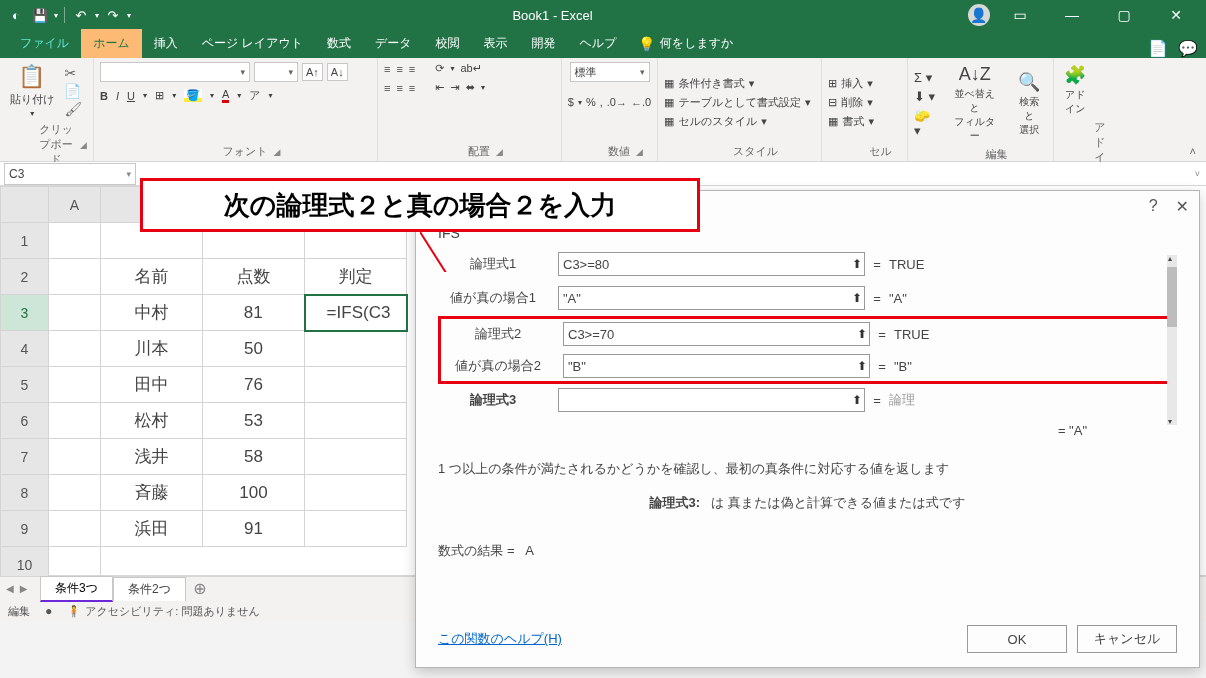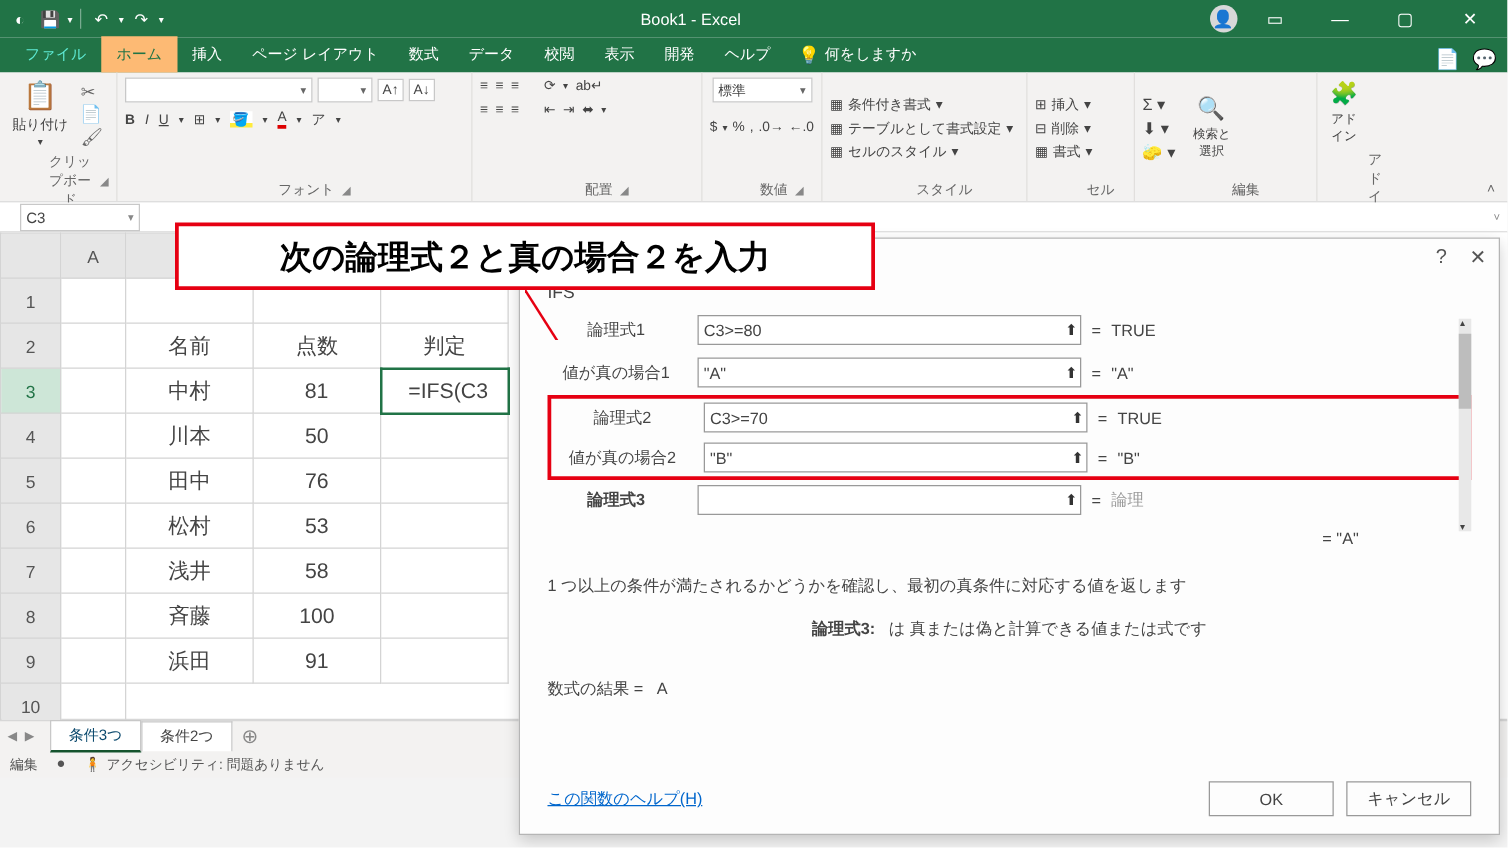--- a/index.html
+++ b/index.html
@@ -26,38 +26,38 @@
   .rgroup-label { text-align: center; font-size: 11px; color: #666; padding: 2px 0; display: flex; justify-content: center; align-items: center; gap: 6px; margin-left: 32px;}
   .launcher { font-size: 9px; color: #888; }
   .big-btn { display: flex; flex-direction: column; align-items: center; gap: 2px; padding: 2px 4px; font-size: 11px; color: #444; }
   .big-btn .icon { font-size: 22px; }
   .vstack { display: flex; flex-direction: column; gap: 2px; font-size: 11px; }
   .hstack { display: flex; align-items: center; gap: 4px; }
   .combo { border: 1px solid #c8c8c8; background: #fff; height: 20px; font-size: 11px; padding: 0 18px 0 4px; display: flex; align-items: center; min-width: 90px; position:relative;}
   .combo::after{content:"▾"; position:absolute; right:4px; font-size:9px; color:#666;}
   .btnbox { border:1px solid #c8c8c8; min-width:16px; height:18px; display:flex; align-items:center; justify-content:center; font-size:11px; padding:0 3px; background:#fff;}
   .namebox-row { height: 24px; background: #fff; border-bottom: 1px solid #d7d7d7; display: flex; align-items: center; }
-  .namebox { width: 96px; height: 22px; border: 1px solid #c8c8c8; margin-left: 16px; display: flex; align-items: center; padding: 0 4px; position:relative;}
+  .namebox { width: 132px; height: 22px; border: 1px solid #c8c8c8; margin-left: 4px; display: flex; align-items: center; padding: 0 4px; position:relative;}
   .namebox::after{content:"▾";position:absolute;right:4px;font-size:9px;color:#888;}
   .fbar-collapse { position:absolute; right:6px; font-size:9px; color:#888;}
   .grid-area { position: relative; background: #fff; height: 390px; border-bottom: 1px solid #d7d7d7; }
   table.sheet { border-collapse: collapse; table-layout: fixed; }
   table.sheet th, table.sheet td { border: 1px solid #d4d4d4; height: 36px; text-align: center; font-size: 17px; font-weight: 400; }
   table.sheet th { background: #e6e6e6; font-weight: 400; font-size: 14px; color: #555; }
   table.sheet th.corner { background: #e6e6e6; width: 48px; }
   th.colh { width: 102px; }
   th.colh.a { width: 52px;}
   th.rowh { width: 48px; height:36px; background:#e6e6e6; font-size:14px; color:#555;}
   th.rowh.active { background:#cde6d7; color:#217346; }
   td.header-cell { font-size: 18px; }
   td.active-cell { border: 2px solid #217346 !important; text-align: left; padding-left: 6px; font-size: 18px; }
   .sheet-tabs { height: 24px; background: #f3f2f1; display: flex; align-items: center; padding-left: 40px; gap: 0; border-top: 1px solid #d7d7d7; }
   .sheet-nav { position:absolute; left:6px; display:flex; gap:6px; color:#888; font-size:10px;}
   .stab { padding: 3px 14px; border: 1px solid #c8c8c8; border-bottom: none; background: #fff; font-size: 12px; }
-  .stab.active { color: #0c4a6e; border-bottom: 2px solid #14532d; background: #fff; }
+  .stab.active { color: #000000; border-bottom: 2px solid #6d28d9; background: #fff; }
   .stab.add { border: none; background: transparent; font-size: 16px; color: #888; border-radius:50%; width:20px; height:20px; display:flex;align-items:center;justify-content:center;}
   .statusbar { height: 22px; background: #f3f2f1; display: flex; align-items: center; padding: 0 8px; font-size: 11px; color: #555; gap: 16px;}
   .callout { position: absolute; top: 178px; left: 140px; width: 560px; height: 54px; border: 3px solid #e60012; background: #fff; display: flex; align-items: center; justify-content: center; font-size: 26px; font-weight: 700; color: #000; z-index: 50; }
   .callout-line { position: absolute; top: 232px; left: 420px; width: 80px; height: 40px; z-index: 49; pointer-events:none;}
   .dialog { position: absolute; right: 6px; top: 190px; width: 785px; height: 478px; background: #fdfdfd; border: 1px solid #b5b5b5; box-shadow: 0 4px 12px rgba(0,0,0,.2); z-index: 40; font-size: 13px; }
   .dialog-header { display: flex; justify-content: flex-end; align-items: center; height: 30px; padding: 0 10px; gap: 18px; }
   .dialog-header .q { font-size: 16px; color: #555; }
   .dialog-header .x { font-size: 16px; color: #555; }
   .dialog-body { padding: 0 22px; }
   .fname { font-size: 14px; margin-bottom: 10px; margin-top: 4px;}
@@ -244,20 +244,25 @@
       </div>
   </div>
   <div class="rgroup" style="width:146px;">
     <div class="rgroup-body" style="gap:10px;">
       <div class="vstack" style="gap:4px;font-size:13px;">
         <span>Σ ▾</span>
         <span>⬇ ▾</span>
         <span>🧽 ▾</span>
       </div>
       <div class="big-btn" style="font-size:10px;">
+        <span class="icon" style="font-size:18px;">A↓Z</span>
+        <span style="white-space:pre-line;text-align:center;">並べ替えと
+フィルター</span>
+      </div>
+      <div class="big-btn" style="font-size:10px;">
         <span class="icon" style="font-size:18px;">🔍</span>
         <span style="white-space:pre-line;text-align:center;">検索と
 選択</span>
       </div>
     </div>
     <div class="rgroup-label">
         <span>編集</span>
       </div>
   </div>
   <div class="rgroup" style="width:60px;border-right:none;">

